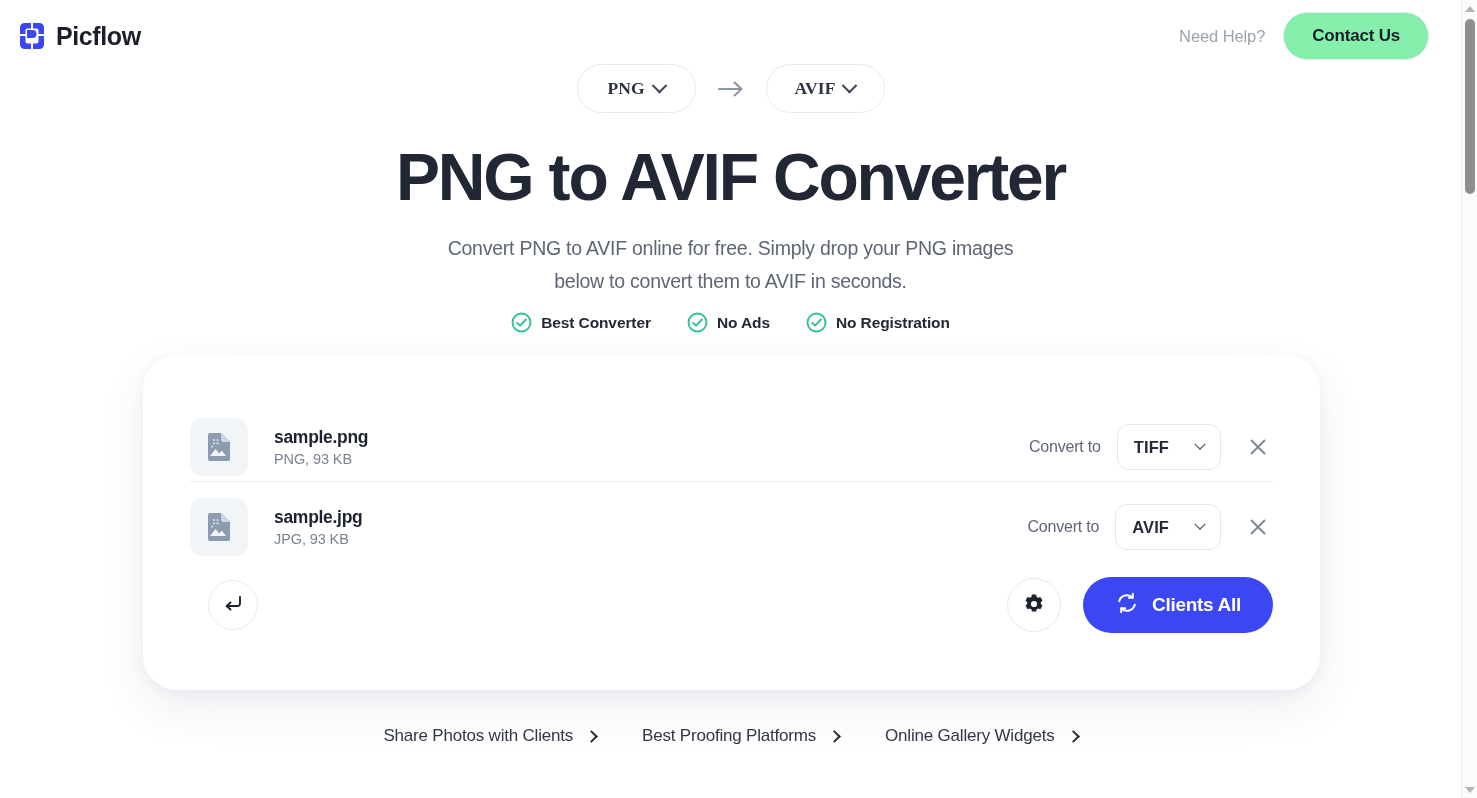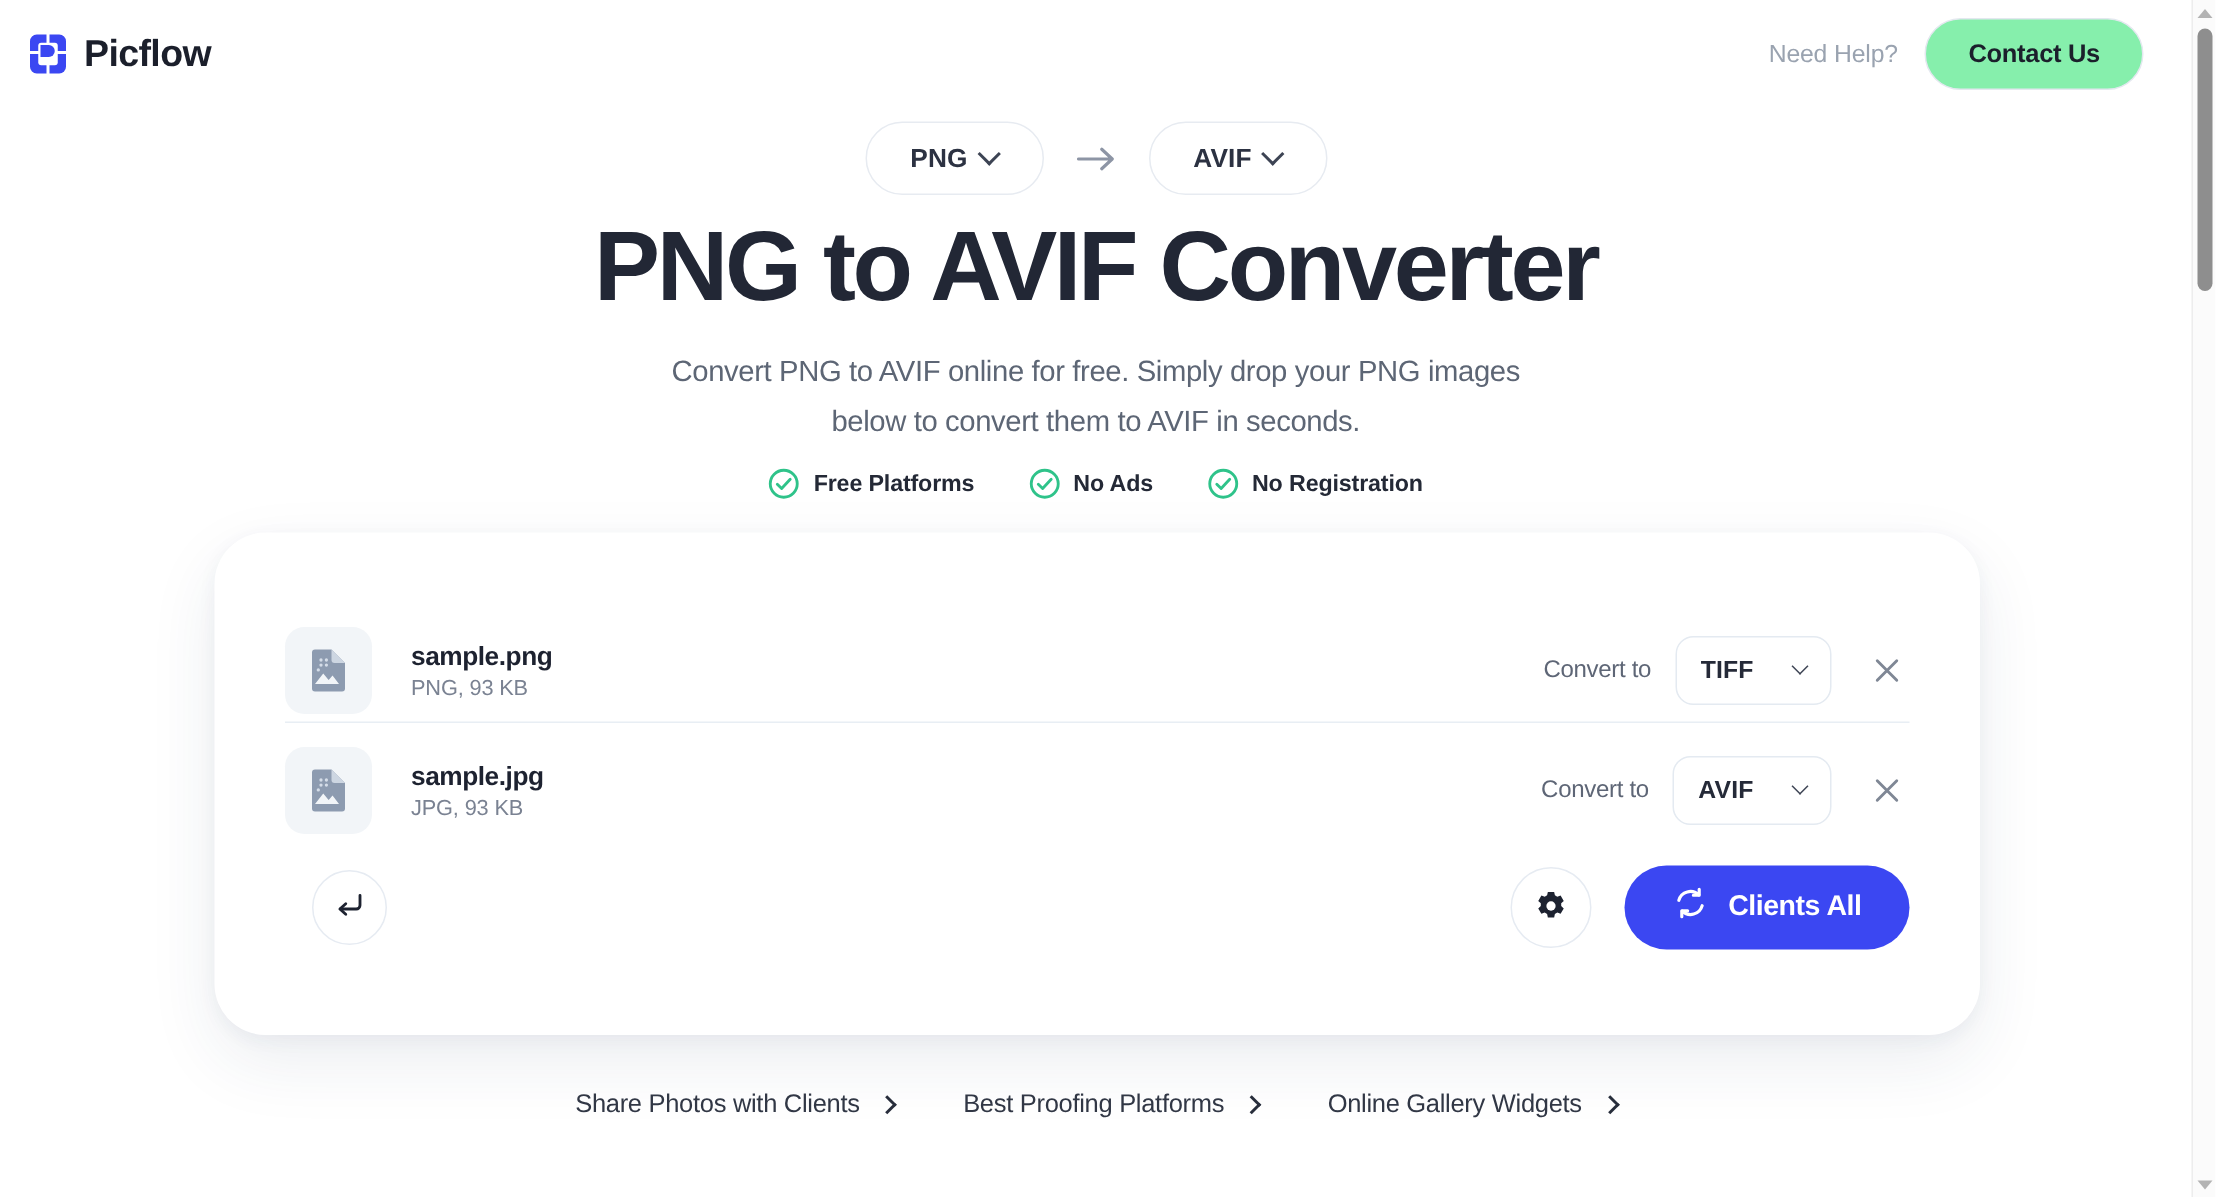--- a/index.html
+++ b/index.html
@@ -73,25 +73,26 @@
     font-weight: bold;
     color: #1b1f2b;
     font-family: "Liberation Sans", sans-serif;
     letter-spacing: -0.2px;
     cursor: pointer;
   }
 
   
   .format-row {
     position: absolute;
-    top: 81px; left: 0;
+    top: 64px; left: 0;
     width: 1461px;
     display: flex;
     justify-content: center;
     gap: 22px;
+    font-family: Liberation Serif, serif;
   }
   .format-pill {
     border: 1.4px solid #e7ebf1;
     border-radius: 999px;
     background: #fff;
     height: 49px;
     min-width: 119px;
     display: flex;
     align-items: center;
     justify-content: center;
@@ -446,21 +447,21 @@
   <p class="hero-sub">Convert PNG to AVIF online for free. Simply drop your PNG images below to convert them to AVIF in seconds.</p>
 
   <div class="badges">
     <div class="badge">
       <span>
         <svg width="21" height="21" viewBox="0 0 21 21">
           <circle cx="10.5" cy="10.5" r="9" fill="none" stroke="#2fc38a" stroke-width="1.9"></circle>
           <path d="M6.2 10.8l2.9 2.9 5.7-6.2" fill="none" stroke="#2fc38a" stroke-width="1.9" stroke-linecap="round" stroke-linejoin="round"></path>
         </svg>
       </span>
-      <span>Free Platforms</span>
+      <span>Best Converter</span>
     </div>
     <div class="badge">
       <span>
         <svg width="21" height="21" viewBox="0 0 21 21">
           <circle cx="10.5" cy="10.5" r="9" fill="none" stroke="#2fc38a" stroke-width="1.9"></circle>
           <path d="M6.2 10.8l2.9 2.9 5.7-6.2" fill="none" stroke="#2fc38a" stroke-width="1.9" stroke-linecap="round" stroke-linejoin="round"></path>
         </svg>
       </span>
       <span>No Ads</span>
     </div>

